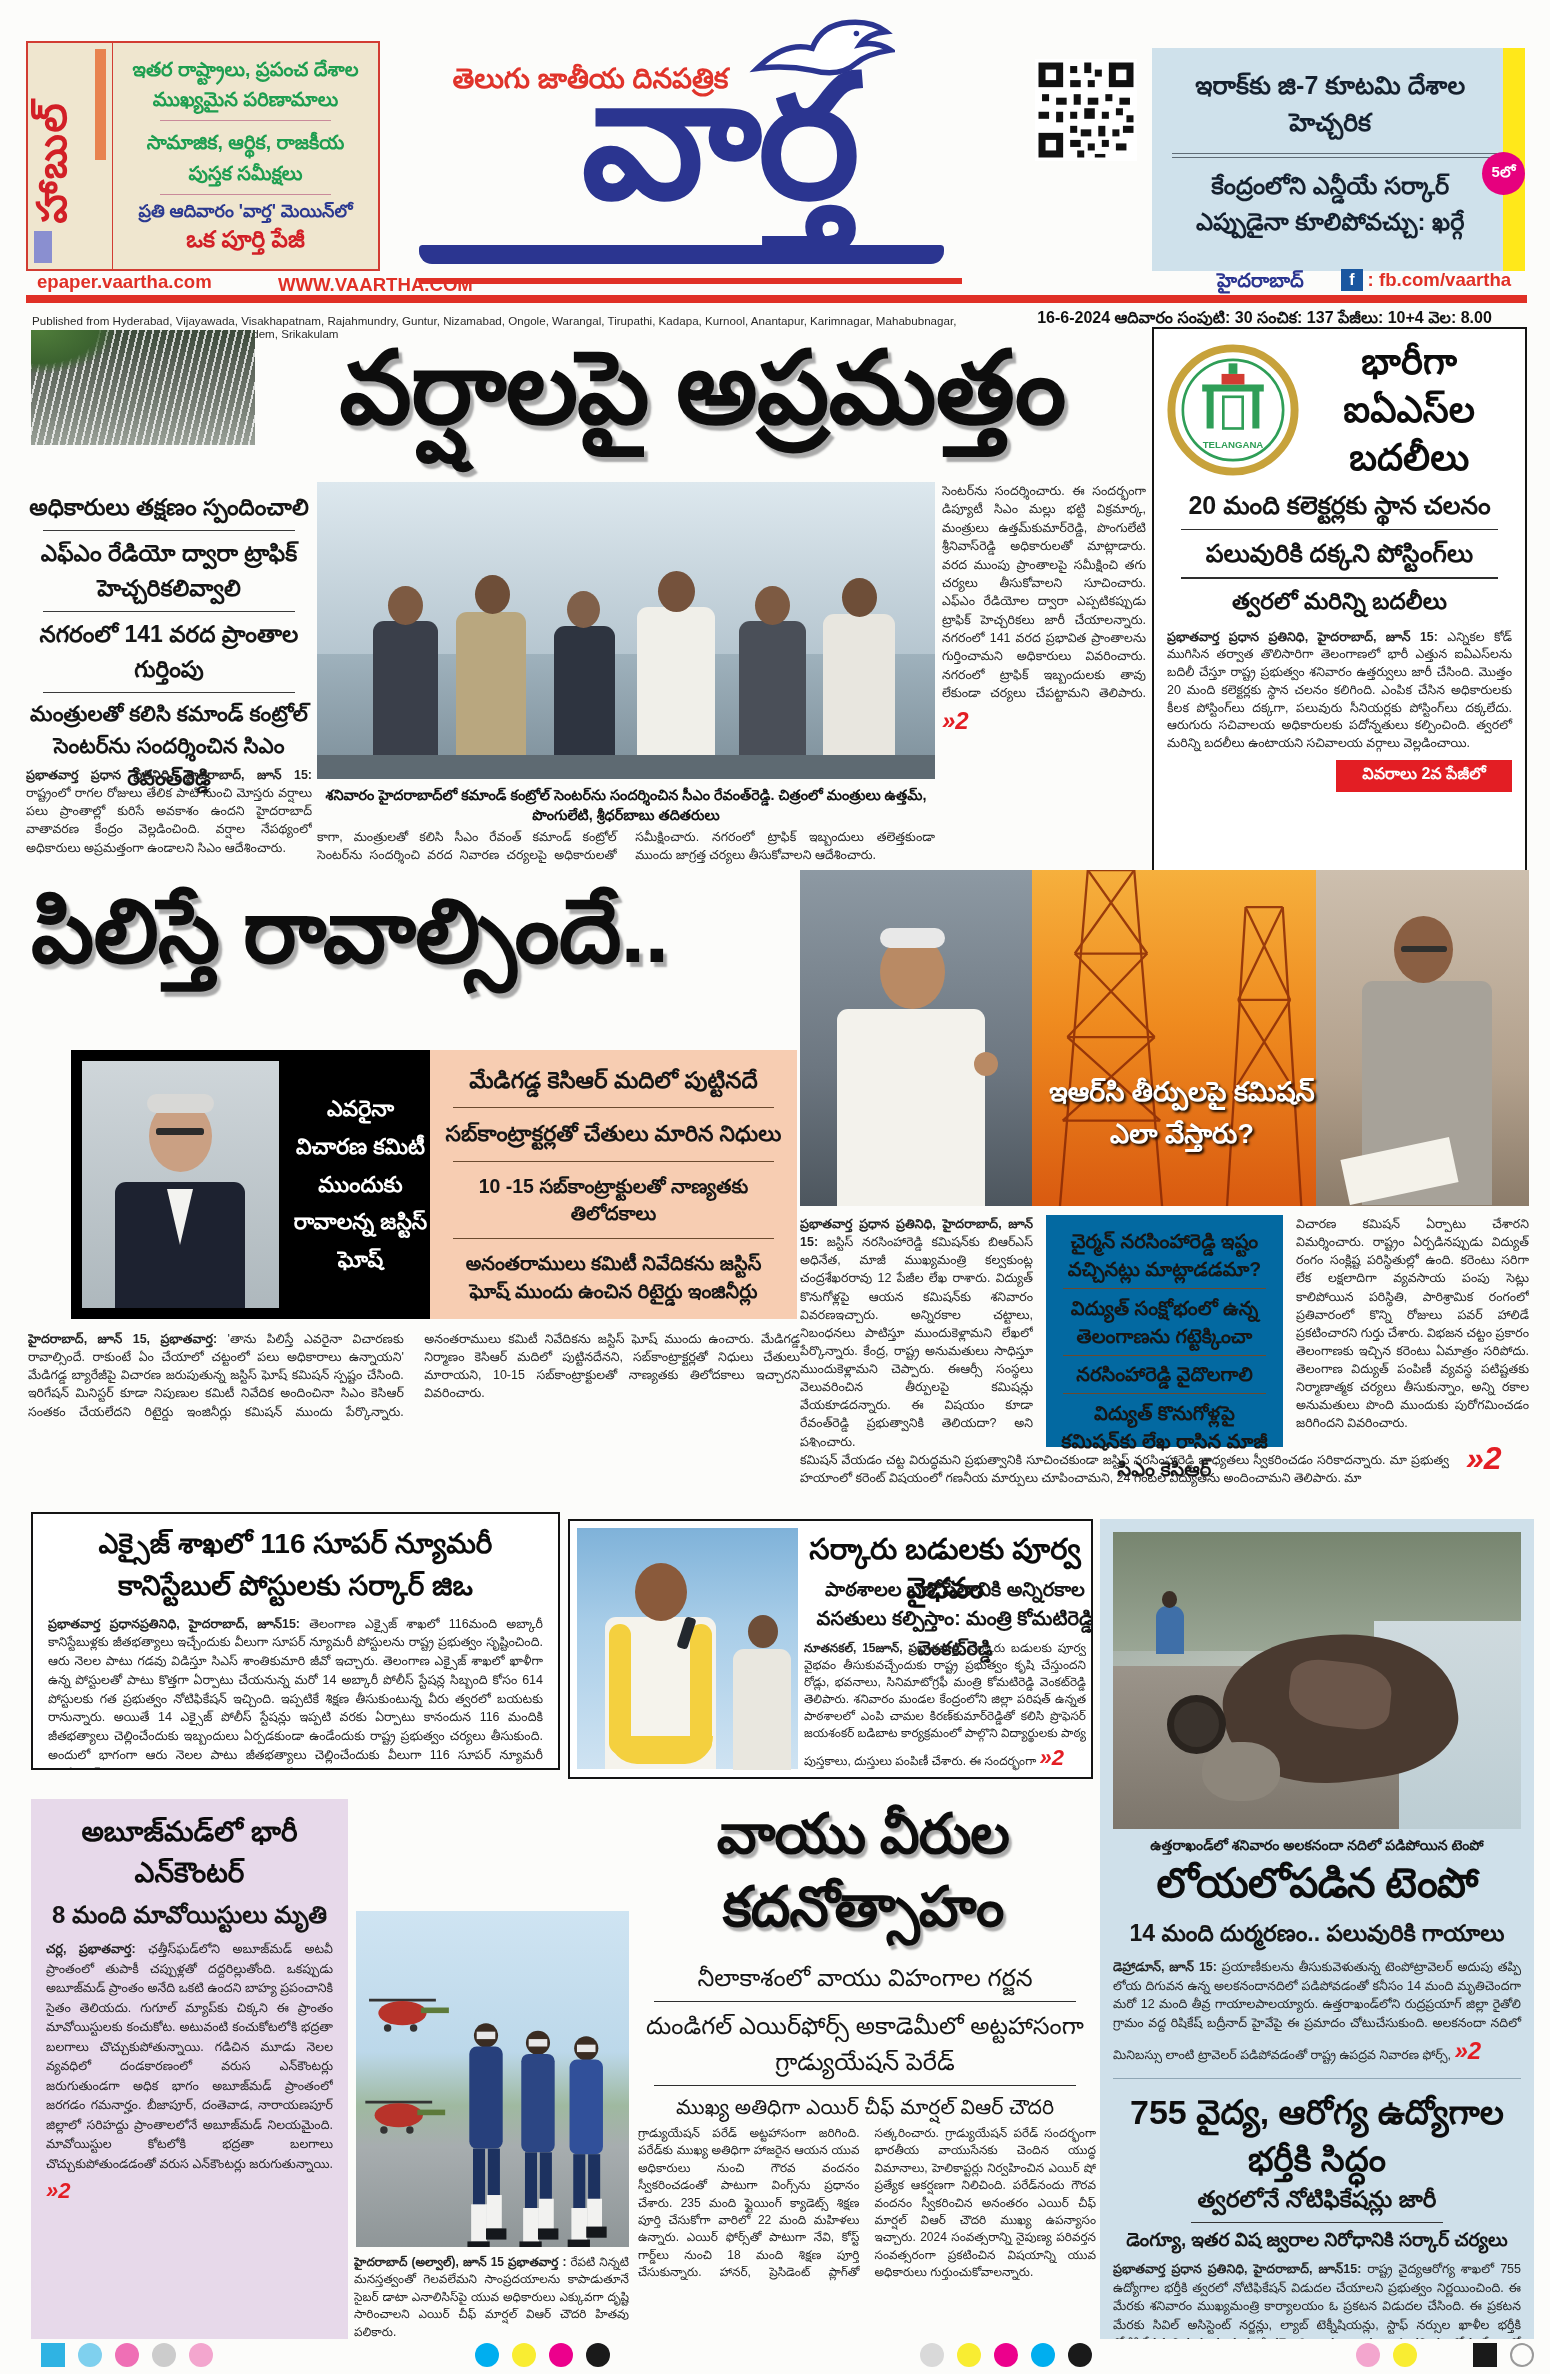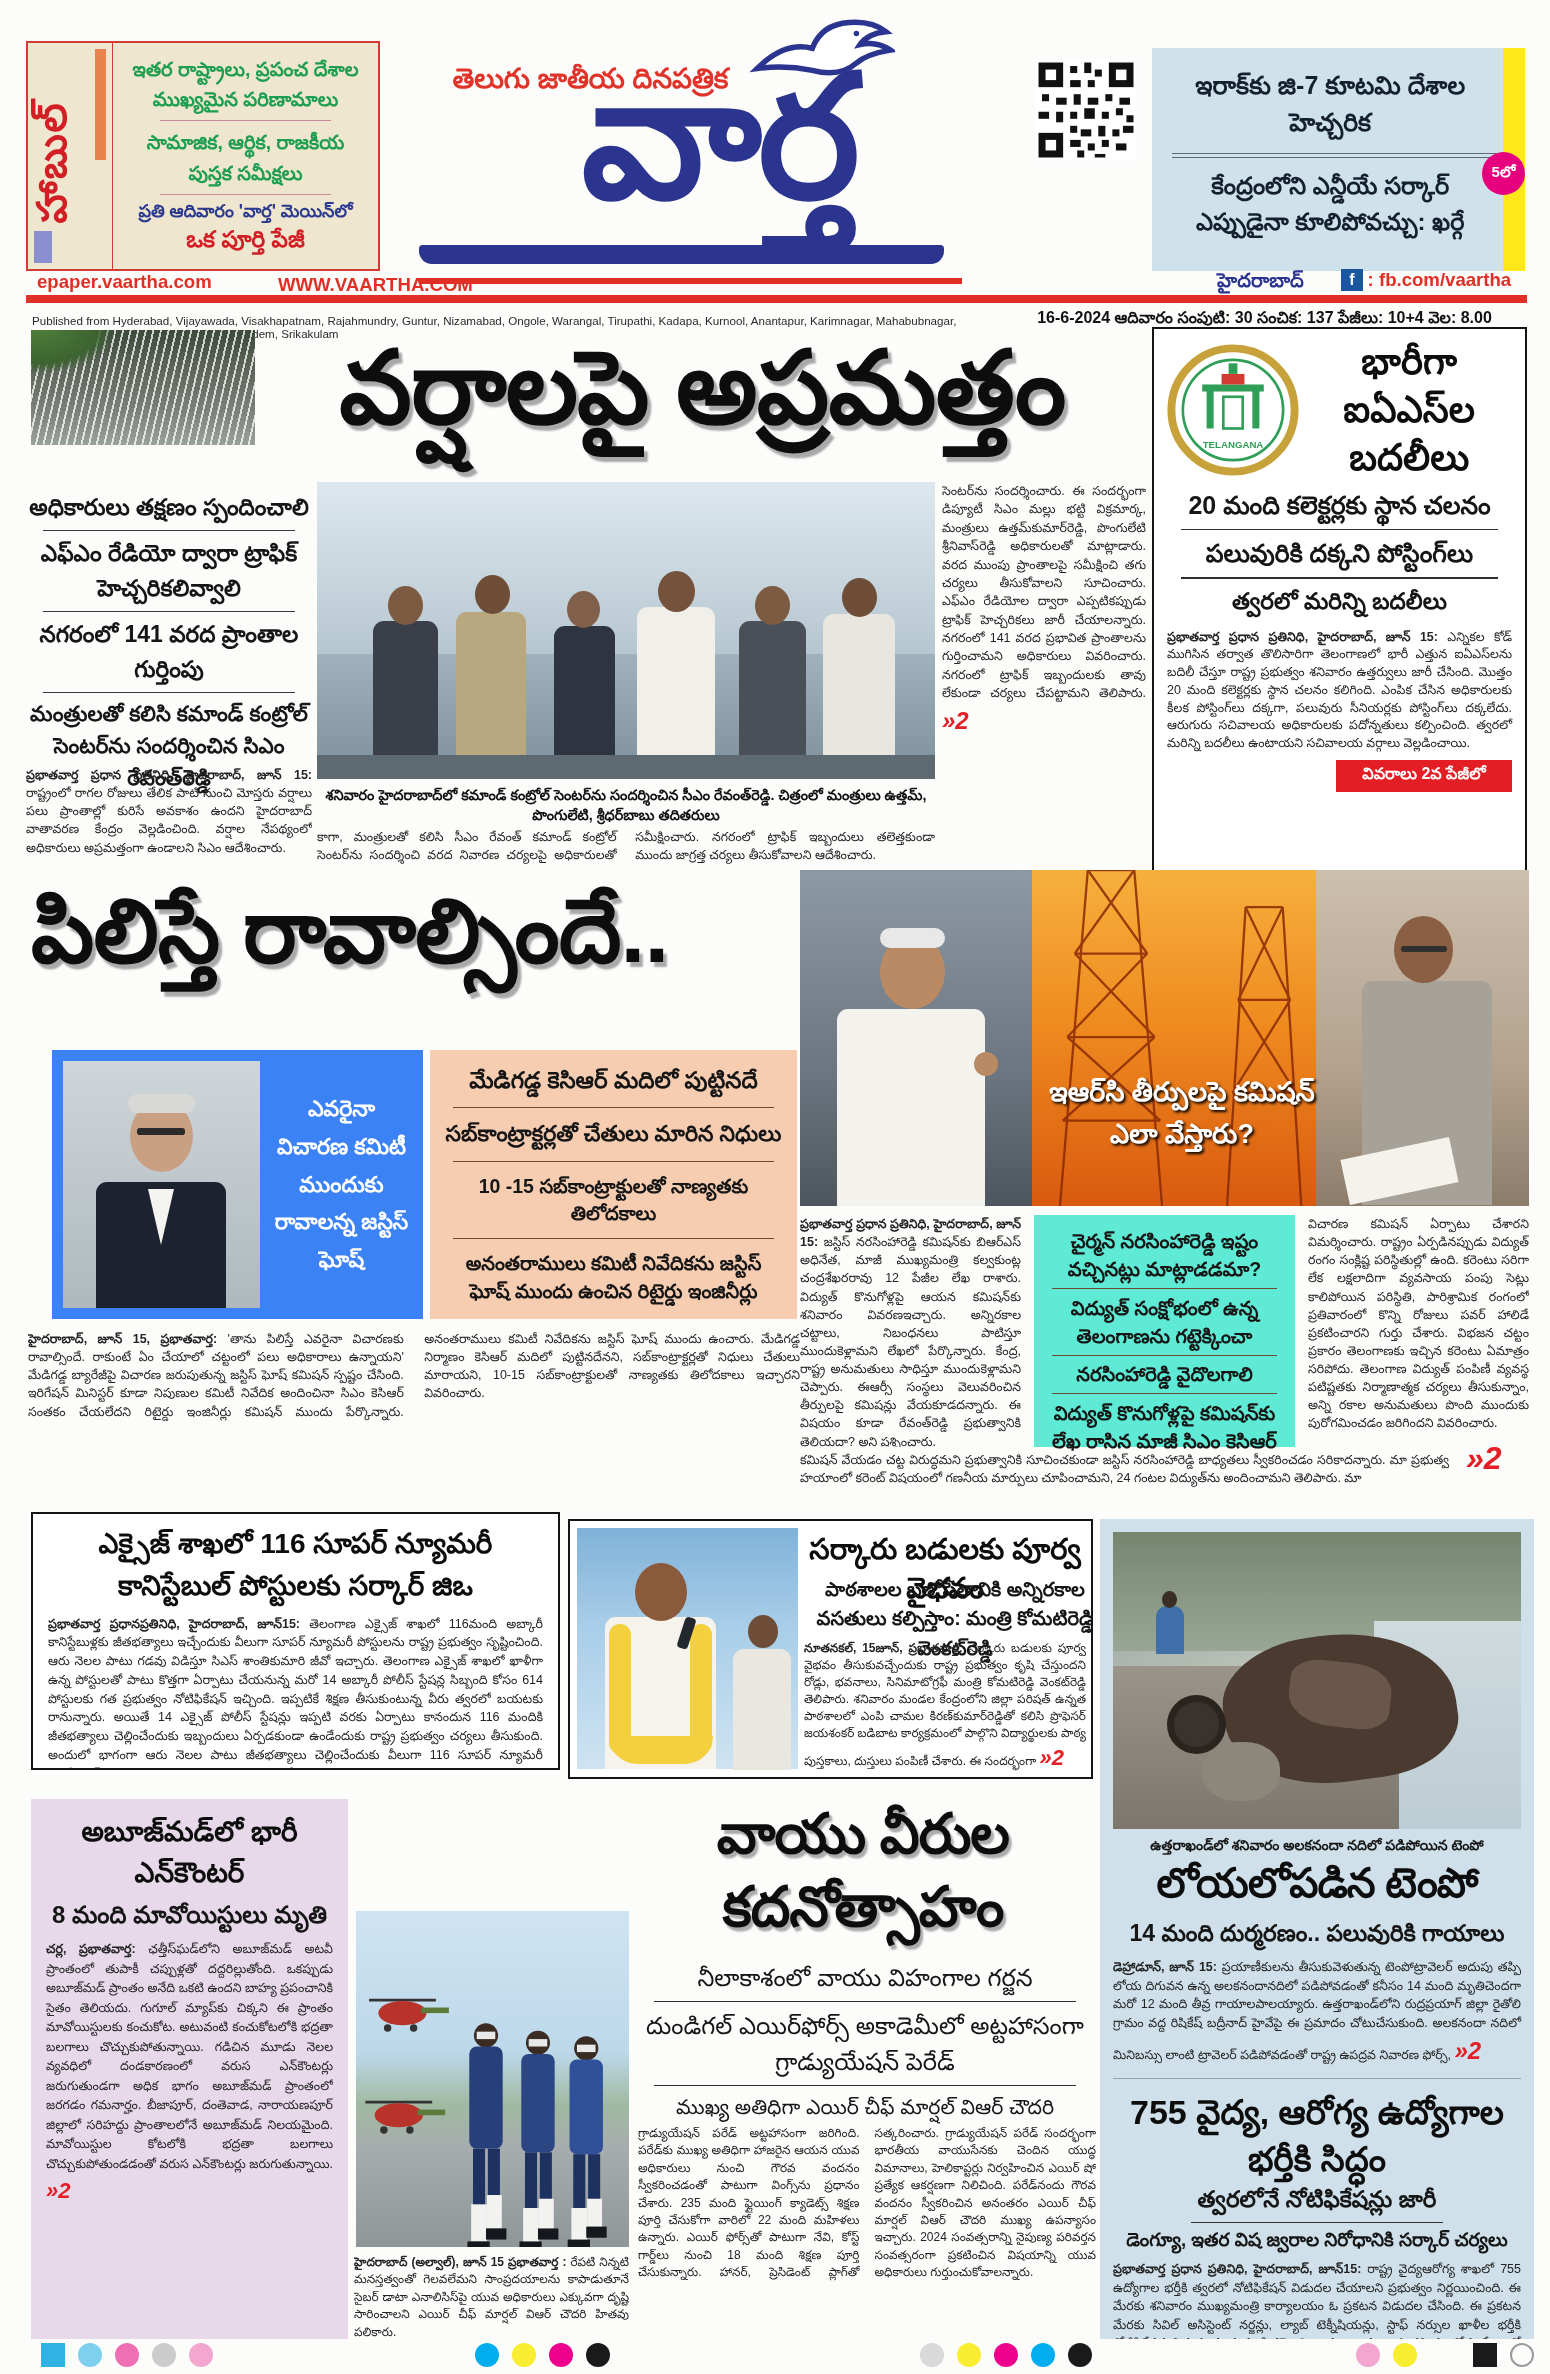--- a/index.html
+++ b/index.html
@@ -64,29 +64,29 @@
   .ias-sub{font-weight:bold;text-align:center;padding:6.5px 0;line-height:1.35}
   #ias-byline-body{font-size:12.5px;line-height:1.42;margin-top:5.6px}
   #ias-more{margin:7.4px 0 0 auto;width:176px;background:#e31e24;color:#fff;font-weight:bold;font-size:16px;text-align:center;padding:4.6px 3.7px}
   
   #ghosh-headline{left:31px;top:876px;width:770px;height:160px;font-size:89px}
   #montage{left:800px;top:870px;width:729px;height:336px;background:linear-gradient(180deg,#f6b03d 0%,#ef8b1f 45%,#d95a10 100%)}
   #montage-left{position:absolute;left:0;top:0;width:232px;height:100%;background:linear-gradient(180deg,#8d99a3 0%,#6c7680 60%,#4d565e 100%)}
   #montage-right{position:absolute;right:0;top:0;width:213px;height:100%;background:linear-gradient(180deg,#cdbfae 0%,#b3a18d 60%,#8c7c6a 100%)}
   #comm-head{position:absolute;left:234px;top:9.3px;width:288px;text-align:center;font-size:61px;font-weight:bold;color:#fff;line-height:1.25;-webkit-text-stroke:2.3px #000;text-shadow:4.6px 4.6px 0 #000}
   #comm-sub{position:absolute;left:243px;top:202px;width:278px;text-align:center;font-size:27px;font-weight:bold;color:#fff;line-height:1.55;text-shadow:1.9px 1.9px 2.8px #000}
-  #ghosh-redbox{left:52px;top:1050px;width:371px;height:269px;background:#3b82f6;display:flex;padding:11px;gap:11px}
+  #ghosh-redbox{left:71px;top:1050px;width:371px;height:269px;background:#000000;display:flex;padding:11px;gap:11px}
   #judge-photo{width:197px;height:100%;background:linear-gradient(180deg,#cfd6da 0%,#aeb8bd 100%);position:relative;flex:none}
   #ghosh-redbox-text{flex:1;color:#fff;font-weight:bold;font-size:22px;line-height:1.72;text-align:center;display:flex;align-items:center}
   #ghosh-salmon{left:430px;top:1050px;width:367px;height:269px;background:#f7cdb2;display:flex;flex-direction:column;justify-content:space-between;padding:9.3px 13px}
   .salmon-item{font-weight:bold;text-align:center;line-height:1.4;padding:4.6px 0;color:#161616}
   #ghosh-body{left:28px;top:1330px;width:772px;height:156px;column-count:2;column-gap:20.4px;font-size:12.5px;line-height:1.45}
   #comm-row{left:800px;top:1215px;width:729px;height:232px;display:flex;gap:13px}
   .comm-col{font-size:12.5px;line-height:1.45;overflow:hidden}
-  #comm-pinkbox{width:261px;flex:none;background:#5eead4;display:flex;flex-direction:column;justify-content:space-between;padding:7.4px 11px}
+  #comm-pinkbox{width:237px;flex:none;background:#0369a1;display:flex;flex-direction:column;justify-content:space-between;padding:7.4px 11px}
   .pink-item{font-weight:bold;text-align:center;font-size:19.5px;line-height:1.45;padding:4.6px 0}
   #comm-tail{left:800px;top:1451px;width:649px;height:37px;font-size:12.5px;line-height:1.45;overflow:hidden}
   #comm-cont{left:1466px;top:1440px;font-size:32px}
   
   #excise-box{left:31px;top:1512px;width:529px;height:258px;border:2.8px solid #141414;background:#fff;padding:9.3px 15px}
   #excise-headline{font-weight:bold;font-size:28px;text-align:center;line-height:1.5;color:#0d0d0d}
   #excise-body{font-size:12.5px;line-height:1.5;margin-top:7.4px}
   #schools-box{left:568px;top:1519px;width:525px;height:260px;border:2.8px solid #141414;background:#fff;position:relative;padding:7.4px}
   #schools-photo{position:absolute;left:7.4px;top:7.4px;width:221px;height:241px;background:linear-gradient(180deg,#7fb2d9 0%,#a8cde8 40%,#cfe3f2 100%)}
   #schools-headline{position:absolute;left:234px;top:9.3px;width:282px;font-weight:bold;font-size:29px;text-align:center;line-height:1.35;color:#0d0d0d}

